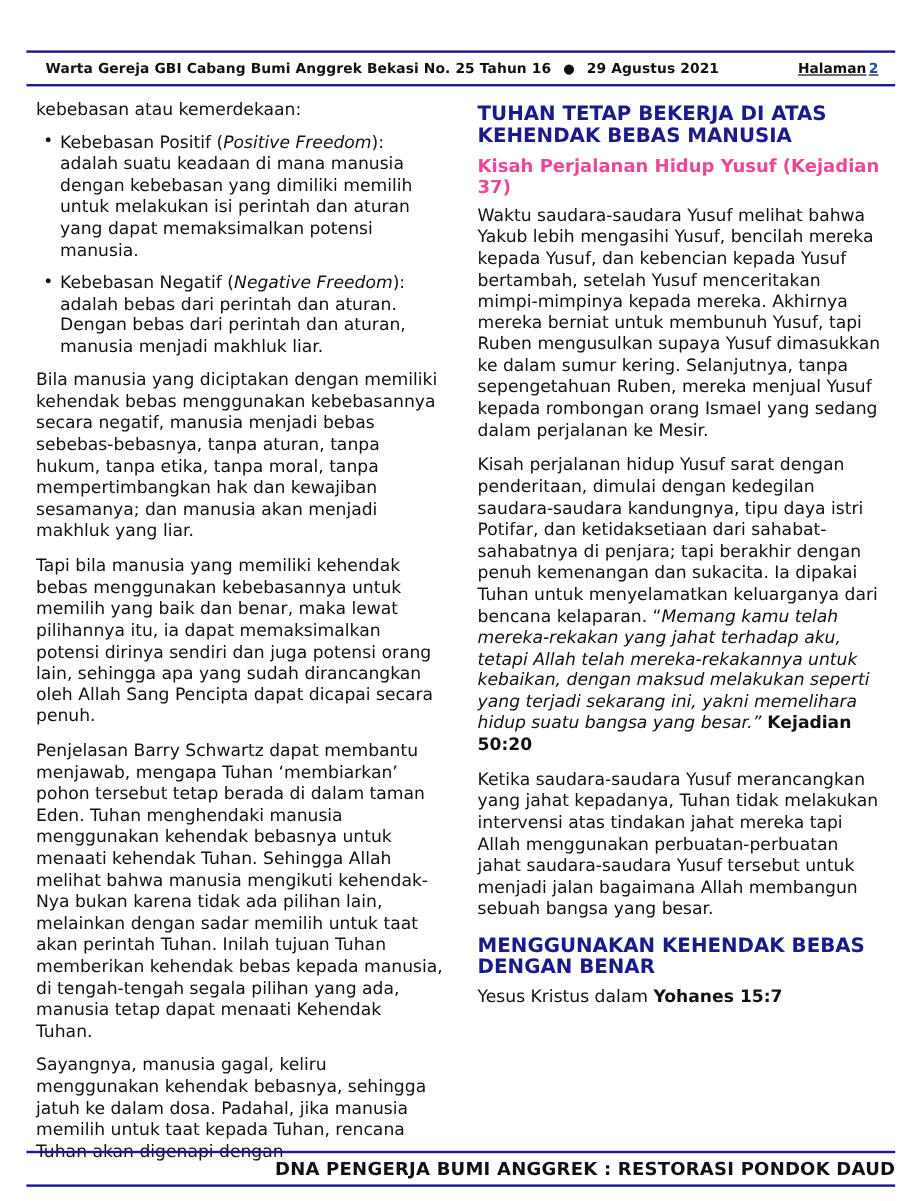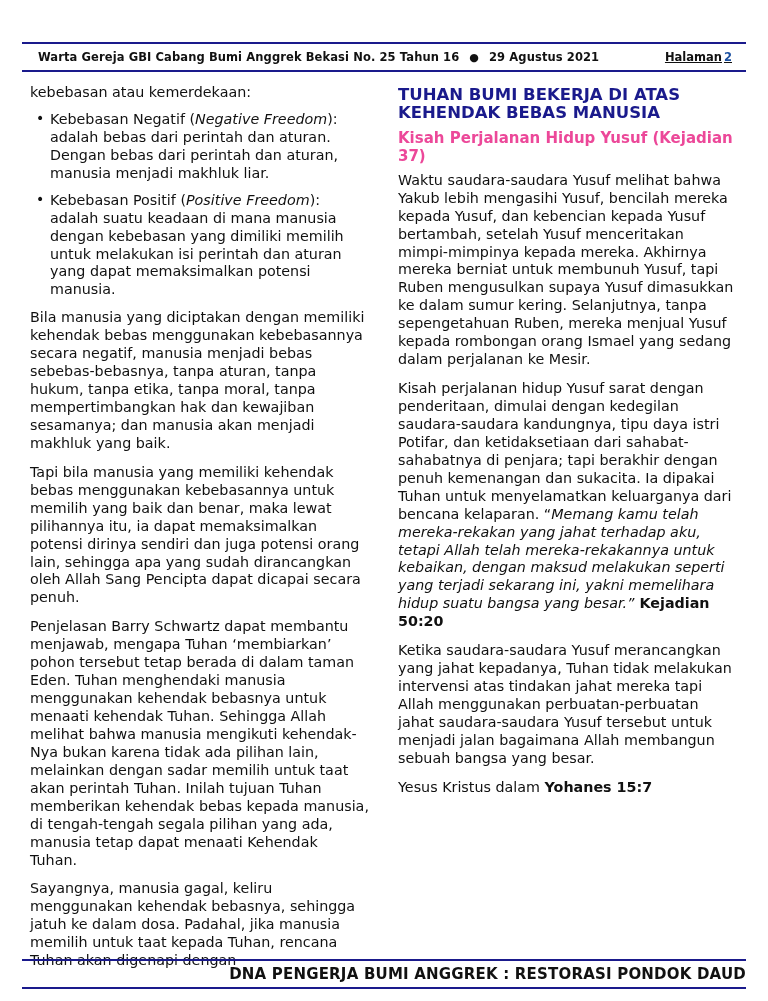--- a/index.html
+++ b/index.html
@@ -204,48 +204,49 @@
   </div>
 
   <div class="columns">
 
     <div class="col">
 
       <p class="tight">kebebasan atau kemerdekaan:</p>
 
       <ul class="bullets">
         <li>
+          <span>Kebebasan Positif (</span><em>Positive Freedom</em><span>): adalah suatu keadaan di mana manusia dengan kebebasan yang dimiliki memilih untuk melakukan isi perintah dan aturan yang dapat memaksimalkan potensi manusia.</span>
+        </li>
+        <li>
           <span>Kebebasan Negatif (</span><em>Negative Freedom</em><span>): adalah bebas dari perintah dan aturan. Dengan bebas dari perintah dan aturan, manusia menjadi makhluk liar.</span>
         </li>
-        <li>
-          <span>Kebebasan Positif (</span><em>Positive Freedom</em><span>): adalah suatu keadaan di mana manusia dengan kebebasan yang dimiliki memilih untuk melakukan isi perintah dan aturan yang dapat memaksimalkan potensi manusia.</span>
-        </li>
       </ul>
 
-      <p>Bila manusia yang diciptakan dengan memiliki kehendak bebas menggunakan kebebasannya secara negatif, manusia menjadi bebas sebebas-bebasnya, tanpa aturan, tanpa hukum, tanpa etika, tanpa moral, tanpa mempertimbangkan hak dan kewajiban sesamanya; dan manusia akan menjadi makhluk yang baik.</p>
+      <p>Bila manusia yang diciptakan dengan memiliki kehendak bebas menggunakan kebebasannya secara negatif, manusia menjadi bebas sebebas-bebasnya, tanpa aturan, tanpa hukum, tanpa etika, tanpa moral, tanpa mempertimbangkan hak dan kewajiban sesamanya; dan manusia akan menjadi makhluk yang liar.</p>
       <p>Tapi bila manusia yang memiliki kehendak bebas menggunakan kebebasannya untuk memilih yang baik dan benar, maka lewat pilihannya itu, ia dapat memaksimalkan potensi dirinya sendiri dan juga potensi orang lain, sehingga apa yang sudah dirancangkan oleh Allah Sang Pencipta dapat dicapai secara penuh.</p>
       <p>Penjelasan Barry Schwartz dapat membantu menjawab, mengapa Tuhan ‘membiarkan’ pohon tersebut tetap berada di dalam taman Eden. Tuhan menghendaki manusia menggunakan kehendak bebasnya untuk menaati kehendak Tuhan. Sehingga Allah melihat bahwa manusia mengikuti kehendak-Nya bukan karena tidak ada pilihan lain, melainkan dengan sadar memilih untuk taat akan perintah Tuhan. Inilah tujuan Tuhan memberikan kehendak bebas kepada manusia, di tengah-tengah segala pilihan yang ada, manusia tetap dapat menaati Kehendak Tuhan.</p>
       <p>Sayangnya, manusia gagal, keliru menggunakan kehendak bebasnya, sehingga jatuh ke dalam dosa. Padahal, jika manusia memilih untuk taat kepada Tuhan, rencana Tuhan akan digenapi dengan</p>
 
     </div>
 
     <div class="col">
 
 
-      <div class="heading">TUHAN BUMI BEKERJA DI ATAS KEHENDAK BEBAS MANUSIA</div>
+      <div class="heading">TUHAN TETAP BEKERJA DI ATAS KEHENDAK BEBAS MANUSIA</div>
 
 
       <div class="subheading">Kisah Perjalanan Hidup Yusuf  (Kejadian 37)</div>
 
       <p>Waktu saudara-saudara Yusuf melihat bahwa Yakub lebih mengasihi Yusuf, bencilah mereka kepada Yusuf, dan kebencian kepada Yusuf bertambah, setelah Yusuf menceritakan mimpi-mimpinya kepada mereka. Akhirnya mereka berniat untuk membunuh Yusuf, tapi Ruben mengusulkan supaya Yusuf dimasukkan ke dalam sumur kering. Selanjutnya, tanpa sepengetahuan Ruben, mereka menjual Yusuf kepada rombongan orang Ismael yang sedang dalam perjalanan ke Mesir.</p>
 
       <p><span>Kisah perjalanan hidup Yusuf sarat dengan penderitaan, dimulai dengan kedegilan saudara-saudara kandungnya, tipu daya istri Potifar, dan ketidaksetiaan dari sahabat-sahabatnya di penjara; tapi berakhir dengan penuh kemenangan dan sukacita. Ia dipakai Tuhan untuk menyelamatkan keluarganya dari bencana kelaparan. “</span><em>Memang kamu telah mereka-rekakan yang jahat terhadap aku, tetapi Allah telah mereka-rekakannya untuk kebaikan, dengan maksud melakukan seperti yang terjadi sekarang ini, yakni memelihara hidup suatu bangsa yang besar.”</em><span class="verse-ref"> Kejadian 50:20</span></p>
 
       <p>Ketika saudara-saudara Yusuf merancangkan yang jahat kepadanya, Tuhan tidak melakukan intervensi atas tindakan jahat mereka tapi Allah menggunakan perbuatan-perbuatan jahat saudara-saudara Yusuf tersebut untuk menjadi jalan bagaimana Allah membangun sebuah bangsa yang besar.</p>
 
+      <div class="heading">MENGGUNAKAN KEHENDAK BEBAS DENGAN BENAR</div>
 
       <p><span>Yesus Kristus dalam </span><span class="verse-ref">Yohanes 15:7</span></p>
 
     </div>
   </div>
 
   <div class="footer-wrap">
     <div class="footer-rule-top"></div>
     <div class="footer-bar">
       <span>DNA PENGERJA BUMI ANGGREK : RESTORASI PONDOK DAUD</span>

